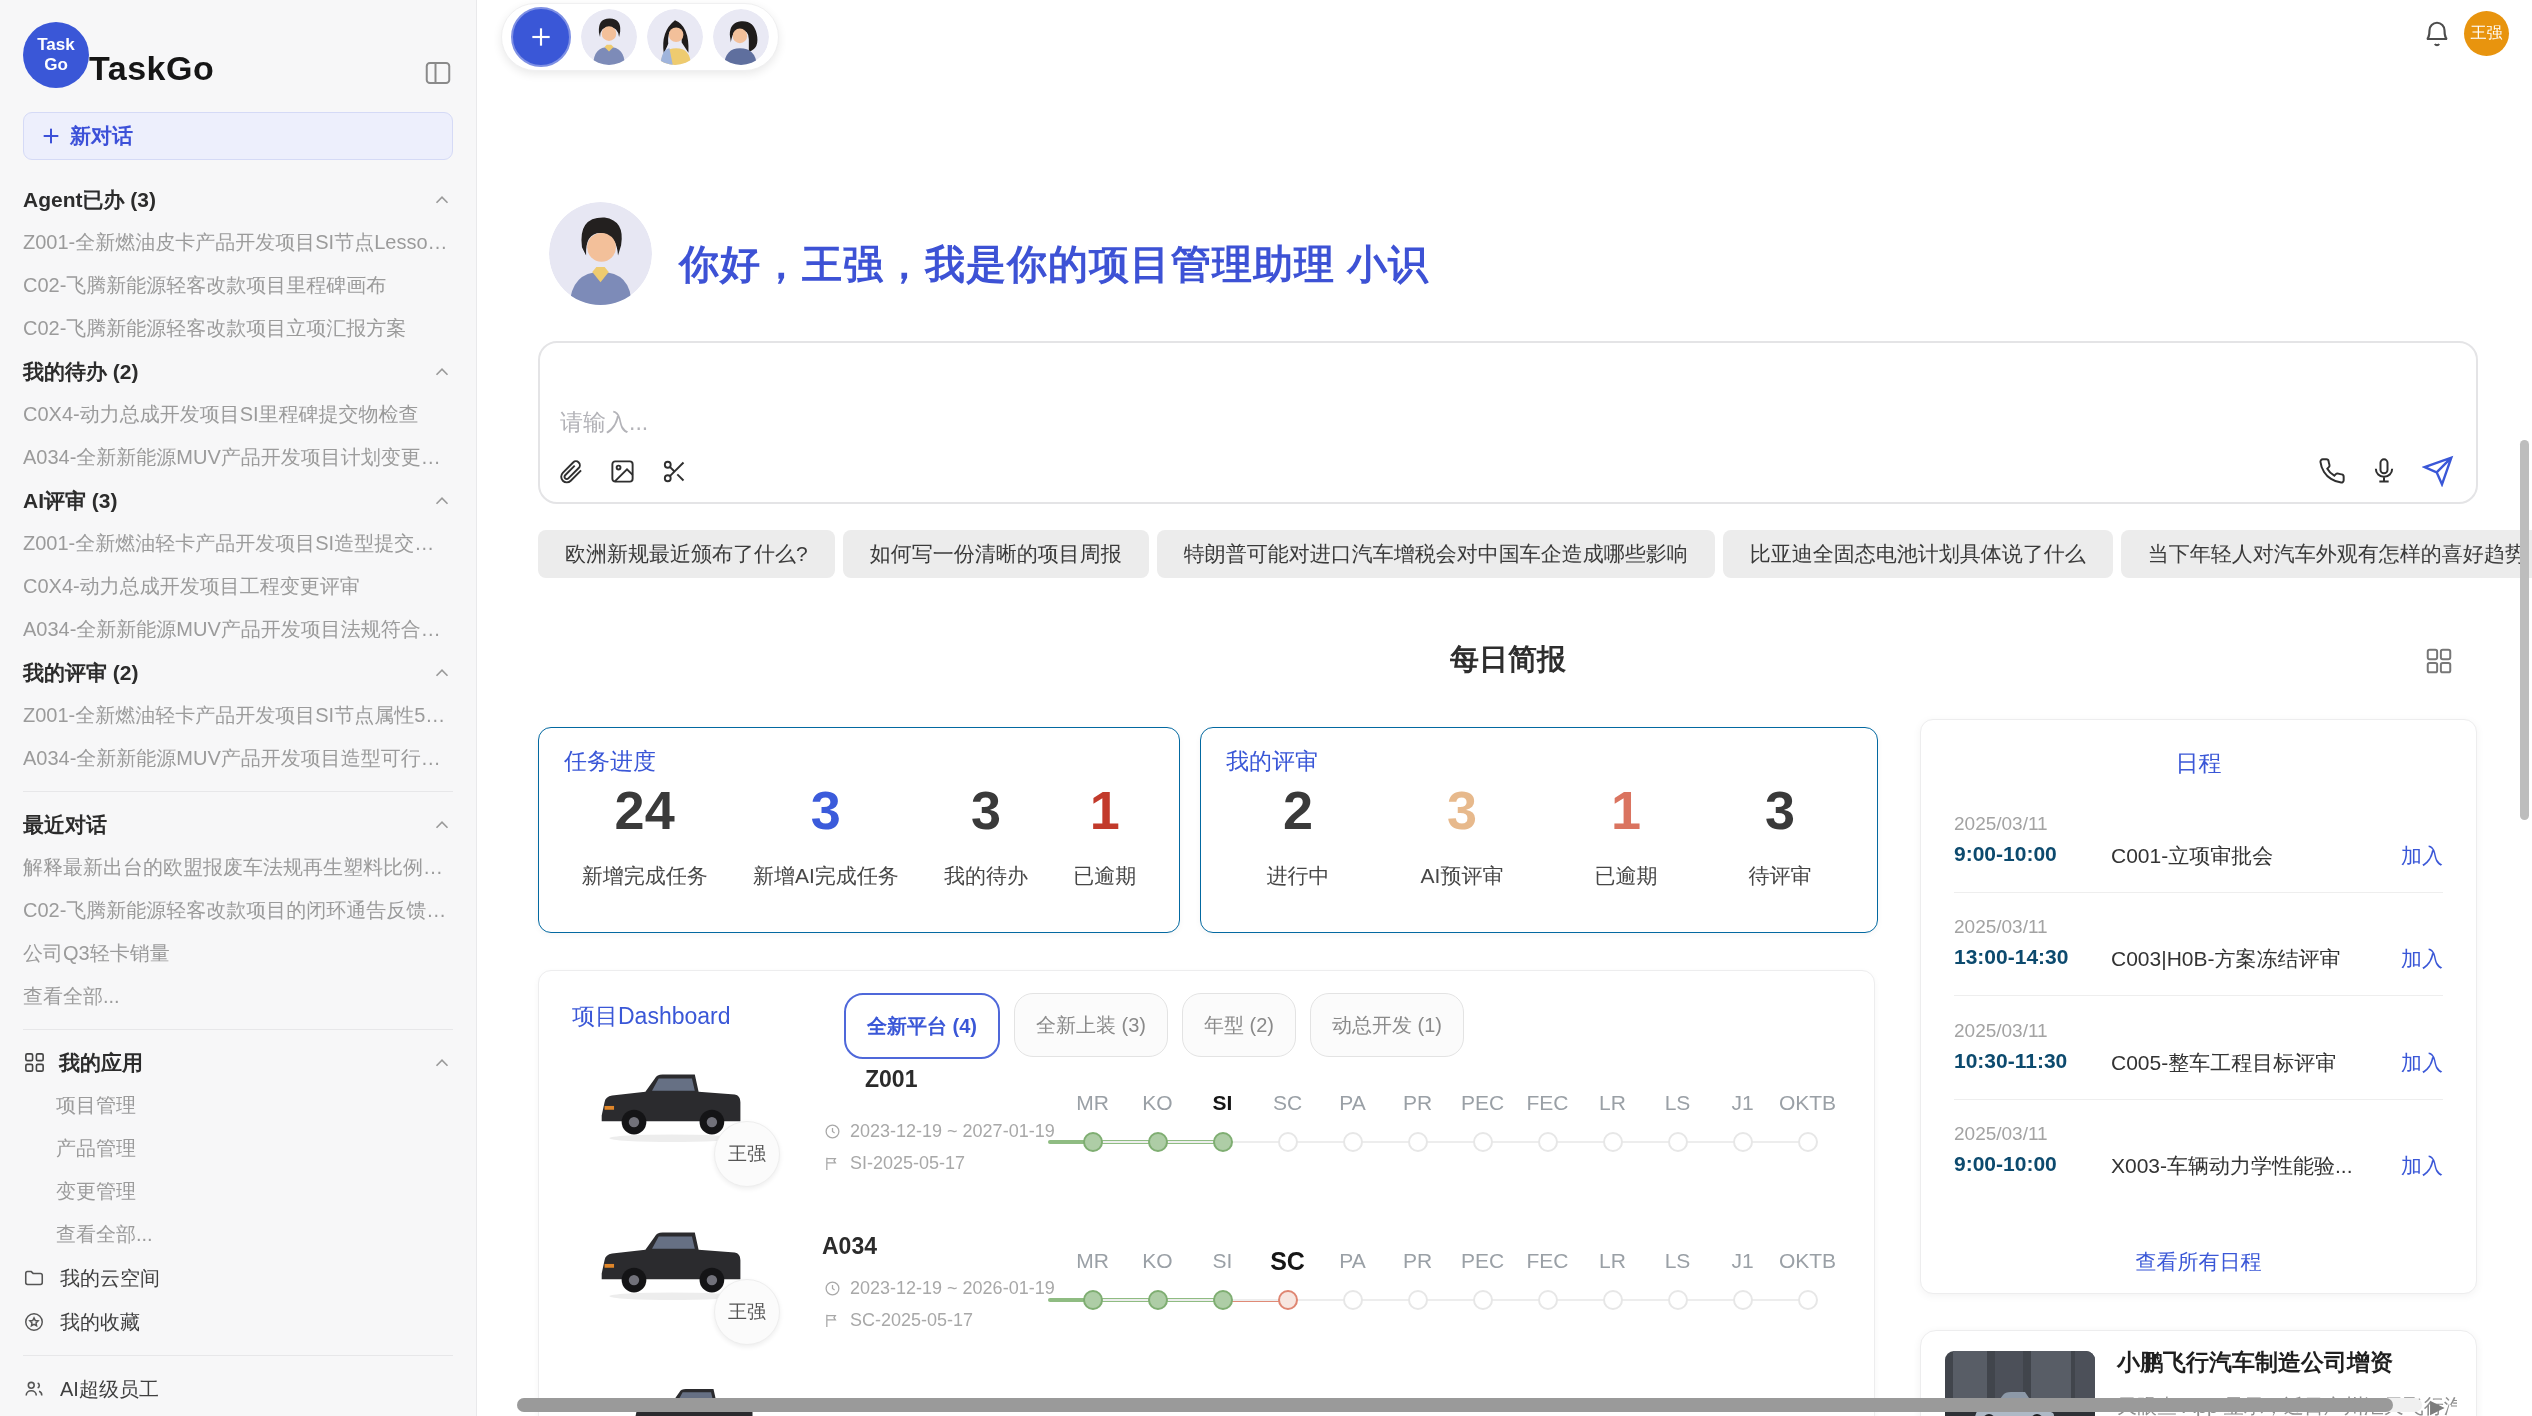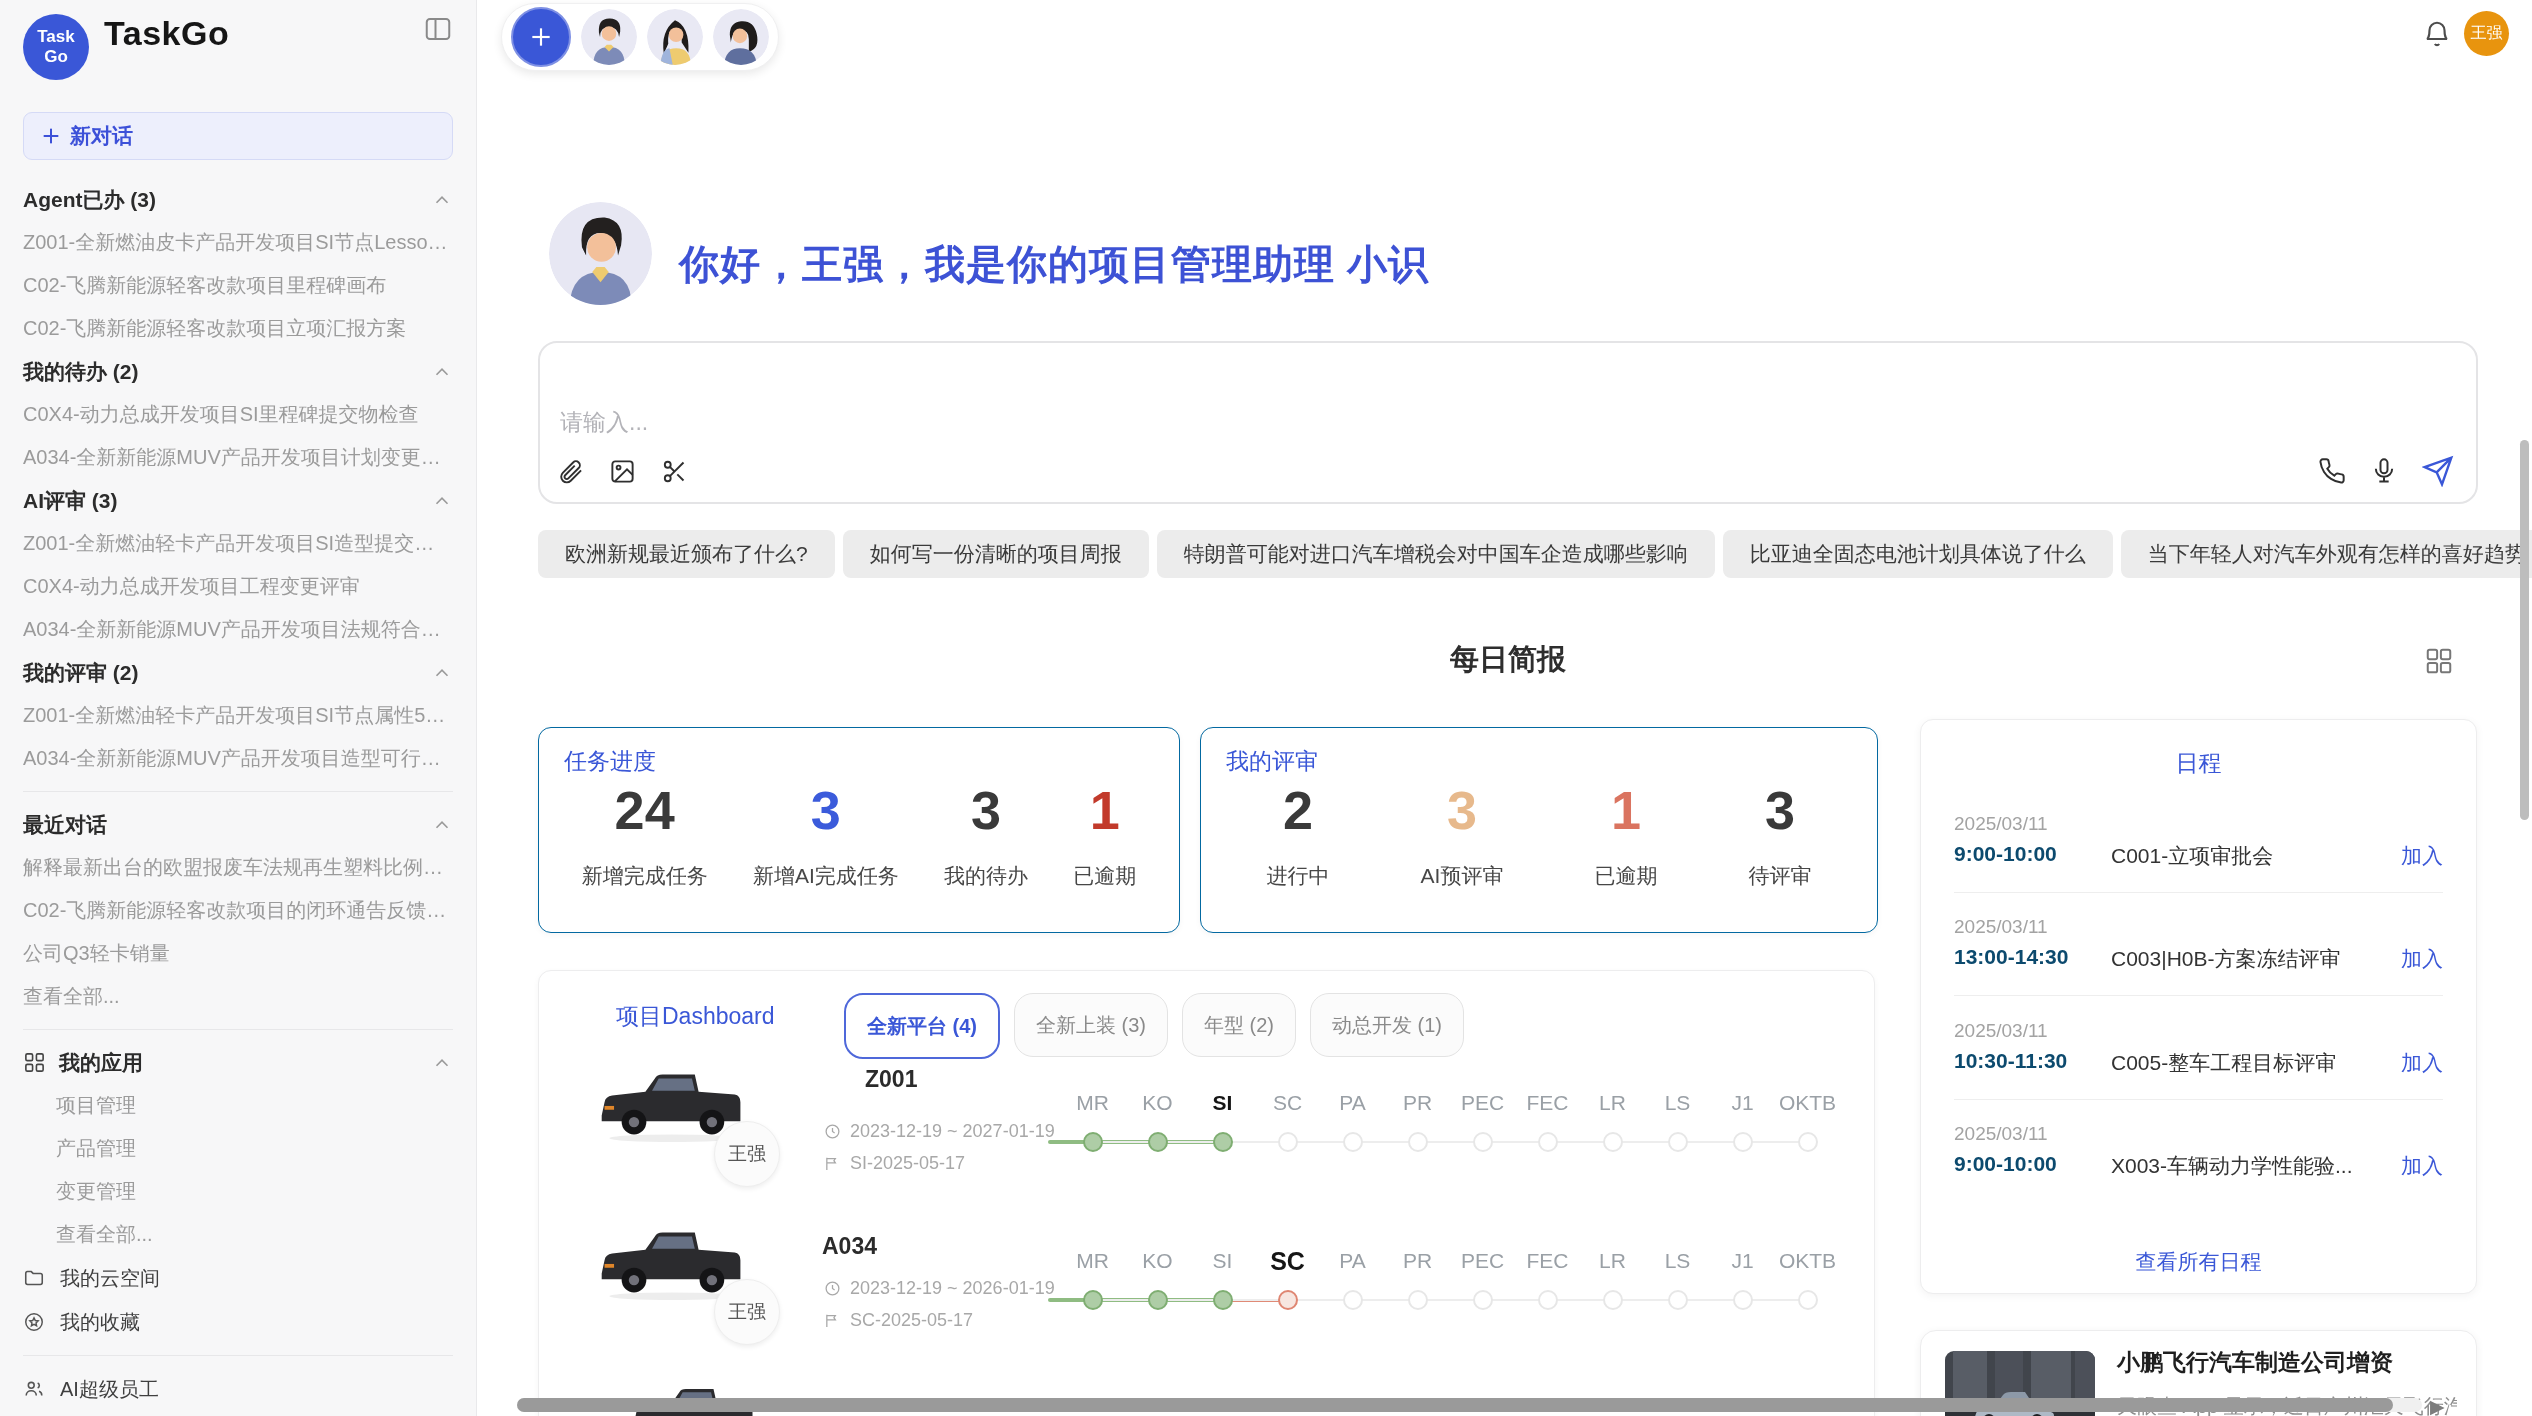--- a/index.html
+++ b/index.html
@@ -3,21 +3,21 @@
 <meta charset="utf-8">
 <style>
   html,body{margin:0;padding:0;background:#fff;}
   .page{position:relative;width:2532px;height:1416px;background:#fff;overflow:hidden;
         font-family:"Liberation Sans","DejaVu Sans",sans-serif;color:#222;}
   svg{display:block}
 
   
   .sidebar{position:absolute;left:0;top:0;bottom:0;width:477px;background:#f7f7f8;
            border-right:1px solid #e9e9eb;box-sizing:border-box;padding:0 23px;}
-  .logo-row{display:flex;align-items:flex-start;gap:15px;padding-top:14px;height:74px;}
+  .logo-row{display:flex;align-items:flex-end;padding-top:14px;height:74px;}
   .logo{width:66px;height:66px;border-radius:50%;background:#3a57d7;color:#fff;display:flex;
         flex-direction:column;align-items:center;justify-content:center;font-size:17px;font-weight:700;line-height:1.15;}
   .brand{font-size:34px;font-weight:700;color:#161616;letter-spacing:.5px;}
   .collapse-btn{margin-left:auto;color:#8a8a8a;cursor:pointer;}
   .new-chat{margin-top:24px;height:46px;border-radius:9px;background:#edeffc;border:1px solid #d5daf6;
             display:flex;align-items:center;gap:8px;padding:0 16px;color:#3c50d8;font-size:21px;font-weight:600;cursor:pointer;}
   .nav{margin-top:18px;}
   .nav-header{height:43px;display:flex;align-items:center;font-size:21px;color:#2c2c2c;font-weight:600;cursor:pointer;}
   .nav-header .chev{margin-left:auto;color:#9a9a9a;}
   .nav-header .hicon{margin-right:13px;color:#444;}
@@ -69,21 +69,21 @@
   .stat-row{position:absolute;left:0;right:0;top:52px;display:flex;justify-content:space-around;padding:0 20px;}
   .stat{text-align:center;}
   .stat .num{font-size:54px;font-weight:600;line-height:60px;}
   .stat .lbl{margin-top:22px;font-size:21px;color:#474747;}
   .c-dark{color:#3a3a3a}.c-blue{color:#3b5bdb}.c-red{color:#c23a2b}.c-tan{color:#e7b98c}.c-salmon{color:#da7460}
 
   
   .dash-card{position:absolute;left:538px;top:970px;width:1337px;height:460px;background:#fff;
              border:1px solid #ededee;border-radius:13px;box-shadow:0 2px 6px rgba(0,0,0,.04);
              box-sizing:border-box;overflow:hidden;}
-  .dash-title{position:absolute;left:33px;top:30px;font-size:23px;color:#3a57d7;margin-left:44px;}
+  .dash-title{position:absolute;left:33px;top:30px;font-size:23px;color:#3a57d7;}
   .dash-tabs{position:absolute;left:305px;top:22px;display:flex;gap:14px;}
   .dtab{height:38px;border-radius:19px;display:flex;align-items:center;padding:12px 21px;font-size:20px;
         color:#8a8a8a;background:#fbfbfb;border:1px solid #e3e3e3;cursor:pointer;white-space:nowrap;}
   .dtab.active{color:#3a57d7;background:#fff;border:2px solid #4f68da;font-weight:600;}
   .truck{position:absolute;}
   .owner-badge{position:absolute;width:64px;height:64px;border-radius:50%;background:#fbfbfb;
                border:1px solid #eee;box-shadow:0 2px 5px rgba(0,0,0,.07);display:flex;align-items:center;
                justify-content:center;font-size:19px;color:#555;}
   .proj-code{position:absolute;font-size:23px;font-weight:700;color:#2b2b2b;}
   .proj-meta{position:absolute;display:flex;align-items:center;gap:9px;font-size:18px;color:#a8a8a8;}

